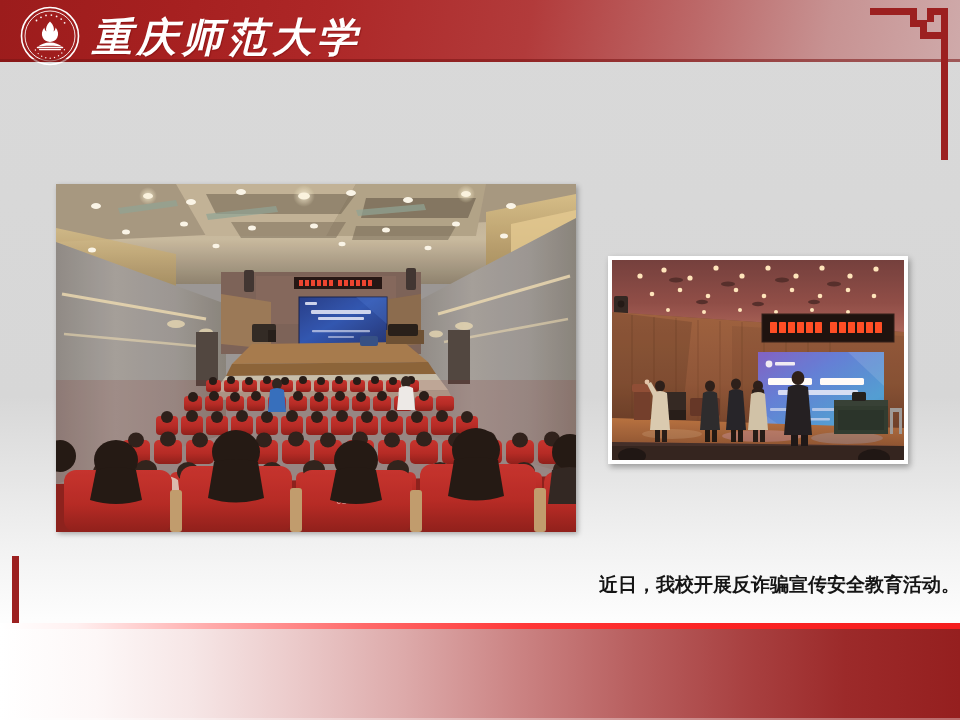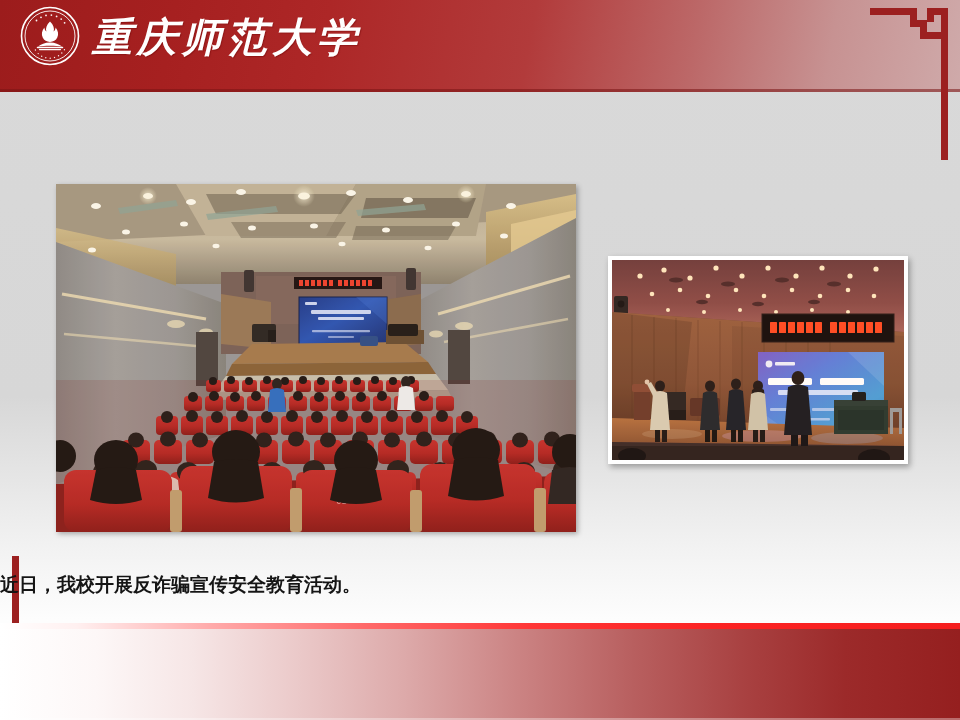--- a/index.html
+++ b/index.html
@@ -16,21 +16,21 @@
     width: 960px;
     height: 720px;
     background: linear-gradient(180deg, #d9d9d9 0%, #d7d7d7 55%, #f2f2f2 76%, #fdfdfd 86%, #ffffff 100%);
     overflow: hidden;
   }
 
   
   #header-band {
     position: absolute;
     left: 0; top: 0;
-    width: 960px; height: 92px;
+    width: 960px; height: 62px;
     background: linear-gradient(100deg, #9c1c1c 0%, #a62020 18%, #ad2727 34%, #b23b3b 55%, #bc6868 72%, #c79292 86%, #cfaaaa 100%);
   }
   #header-band::after {
     content: "";
     position: absolute;
     left: 0; bottom: 0; width: 100%; height: 3px;
     background: rgba(120,20,20,0.55);
   }
 
   
@@ -84,21 +84,21 @@
     box-sizing: border-box;
   }
 
   .photo-canvas { display: block; width: 100%; height: 100%; }
 
   
   #caption {
     position: absolute;
     left: 0; top: 572px;
     width: 960px;
-    text-align: left;
+    text-align: right;
     font-family: "DejaVu Sans", "Liberation Sans", sans-serif;
     font-size: 19px;
     font-weight: 700;
     color: #151515;
     letter-spacing: 0px;
   }
 
   
   #bottom-accent-line {
     position: absolute;

